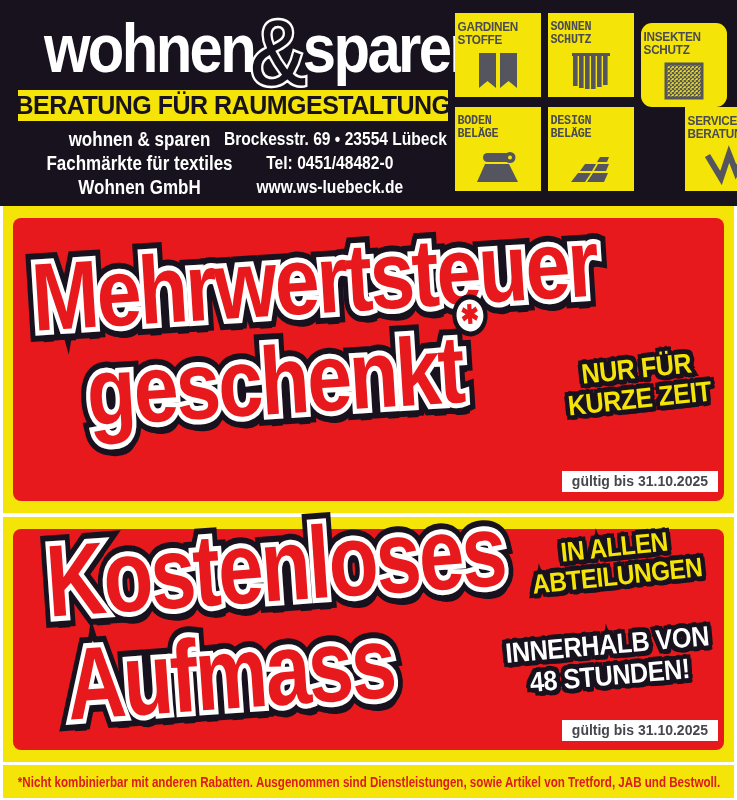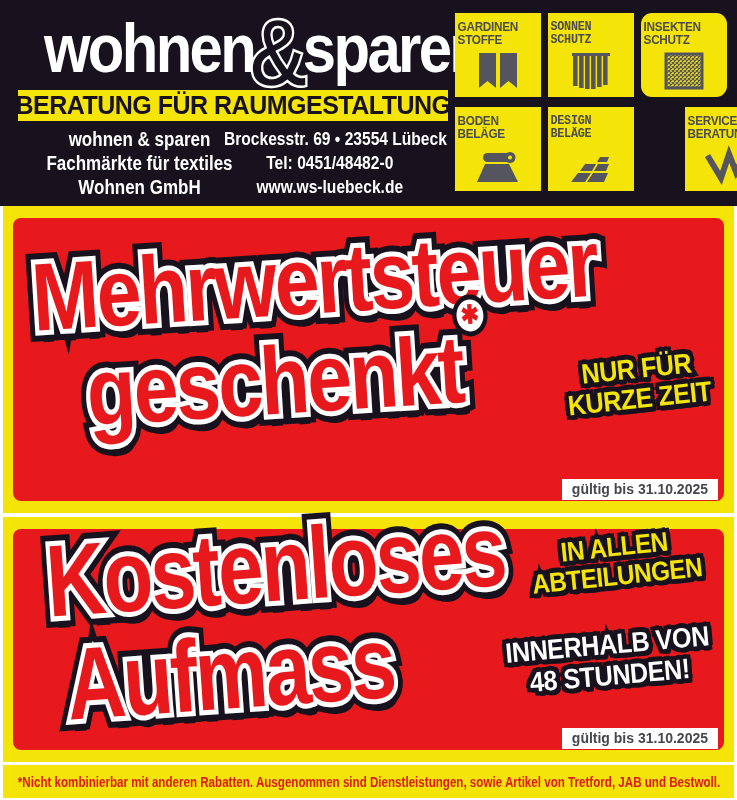--- a/index.html
+++ b/index.html
@@ -66,21 +66,21 @@
                     background:#ffffff; border:5px solid #17121d; border-radius:50%;
                     color:#e8191d; font-size:26px; font-weight:bold; line-height:31px;
                     text-align:center; }
 
   .flash-box { position:absolute; text-align:center; }
   .flash-1 { right:16px; top:148px; transform:rotate(-6deg) scale(0.9,1); font-size:28px; line-height:30px; }
   .flash-2 { right:24px; top:16px; transform:rotate(-6deg) scale(0.9,1); font-size:27px; line-height:29px; }
   .flash-3 { right:12px; top:112px; transform:rotate(-5deg) scale(0.9,1); font-size:28px; line-height:31px; }
   .flash-box .fl { display:block; }
 
-  .validity { position:absolute; right:16px; bottom:13px; background:#ffffff; color:#46464e;
+  .validity { position:absolute; right:16px; bottom:21px; background:#ffffff; color:#46464e;
               font-size:14px; font-weight:bold; padding:2px 10px 3px; white-space:nowrap; }
 
   
   .footer { position:absolute; left:3px; top:765px; width:731px; height:33px; background:#f5e408;padding-left:35px; }
   .disclaimer { position:absolute; top:50%; left:50%; width:900px;
                 transform:translate(-50%,-50%) scaleX(0.8); transform-origin:center;
                 text-align:center; color:#dd1a1e; font-size:14.5px; font-weight:bold; white-space:nowrap; }
 
   .icon-fill { fill:#54555e; }
 </style>
@@ -133,36 +133,36 @@
         <rect class="icon-fill" x="4" y="2" width="38" height="3"></rect>
         <rect class="icon-fill" x="5" y="5" width="4.6" height="30"></rect>
         <rect class="icon-fill" x="11" y="5" width="4.6" height="32"></rect>
         <rect class="icon-fill" x="17" y="5" width="4.6" height="33"></rect>
         <rect class="icon-fill" x="23" y="5" width="4.6" height="33"></rect>
         <rect class="icon-fill" x="29" y="5" width="4.6" height="31"></rect>
         <rect class="icon-fill" x="35" y="5" width="4.6" height="29"></rect>
       </svg>
     </div>
 
-    <div class="tile" style="left:641px; top:13px;border-radius:11px;">
+    <div class="tile" style="left:641px; top:23px;border-radius:11px;">
       <div class="tile-label">
         <span>INSEKTEN</span>
         <span>SCHUTZ</span>
       </div>
       <svg class="tile-icon" width="46" height="40" viewBox="0 0 46 40">
         <defs>
           <pattern id="mesh" width="4" height="4" patternUnits="userSpaceOnUse">
             <path d="M0 0 L4 4 M4 0 L0 4" stroke="#54555e" stroke-width="1.2" fill="none"></path>
           </pattern>
         </defs>
         <rect x="5" y="3" width="36" height="34" fill="url(#mesh)" stroke="#54555e" stroke-width="3"></rect>
       </svg>
     </div>
 
-    <div class="tile" style="left:455px; top:107px;">
+    <div class="tile" style="left:455px; top:107px;font-family:Liberation Mono, monospace;">
       <div class="tile-label">
         <span>BODEN</span>
         <span>BELÄGE</span>
       </div>
       <svg class="tile-icon" width="46" height="40" viewBox="0 0 46 40">
         <rect class="icon-fill" x="8" y="8" width="27" height="9" rx="4.5"></rect>
         <circle class="icon-fill" cx="35" cy="12.5" r="5.5"></circle>
         <circle cx="35" cy="12.5" r="2" fill="#f5e408"></circle>
         <polygon class="icon-fill" points="10,19 34,19 43,37 2,37"></polygon>
       </svg>

